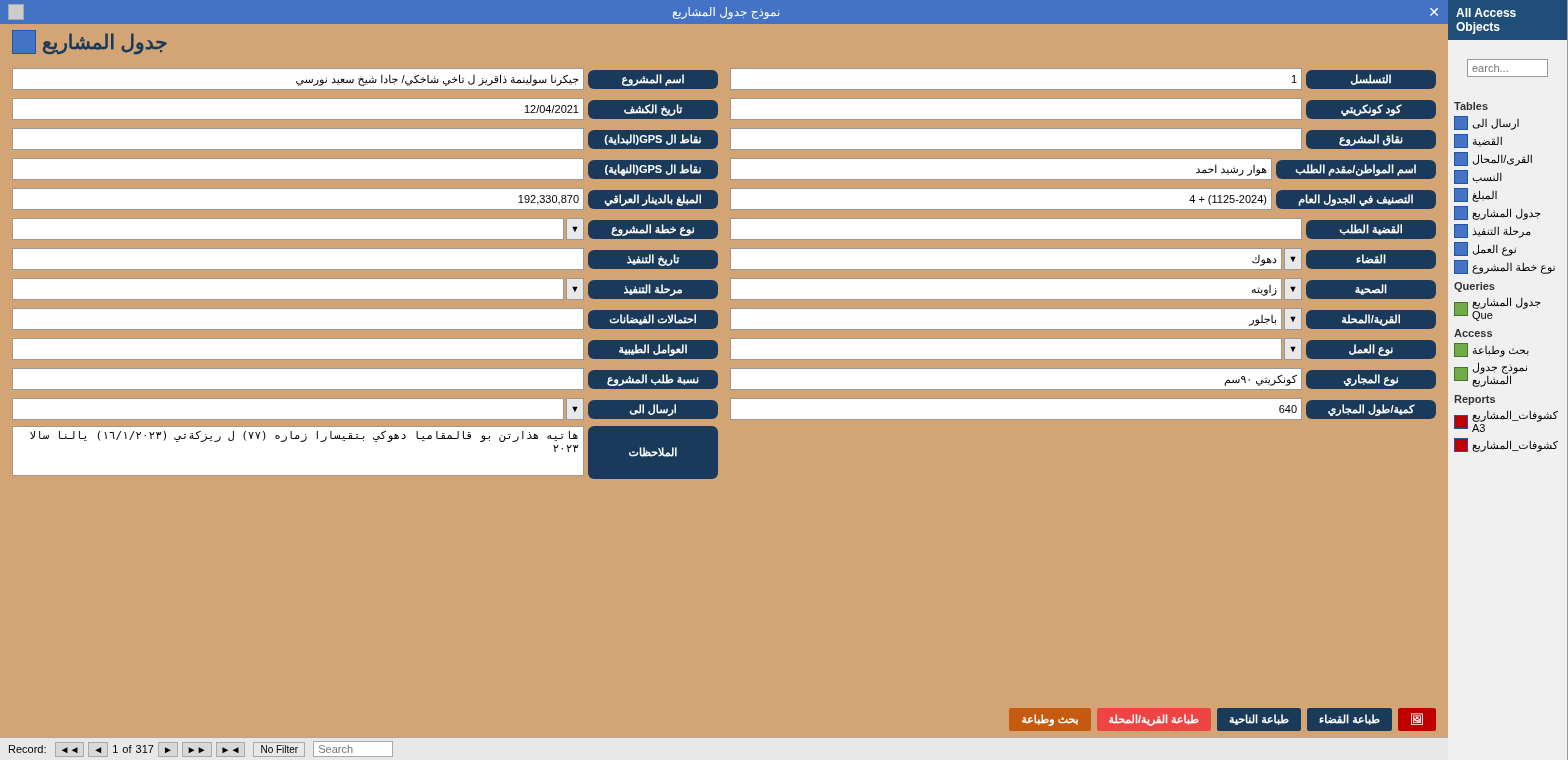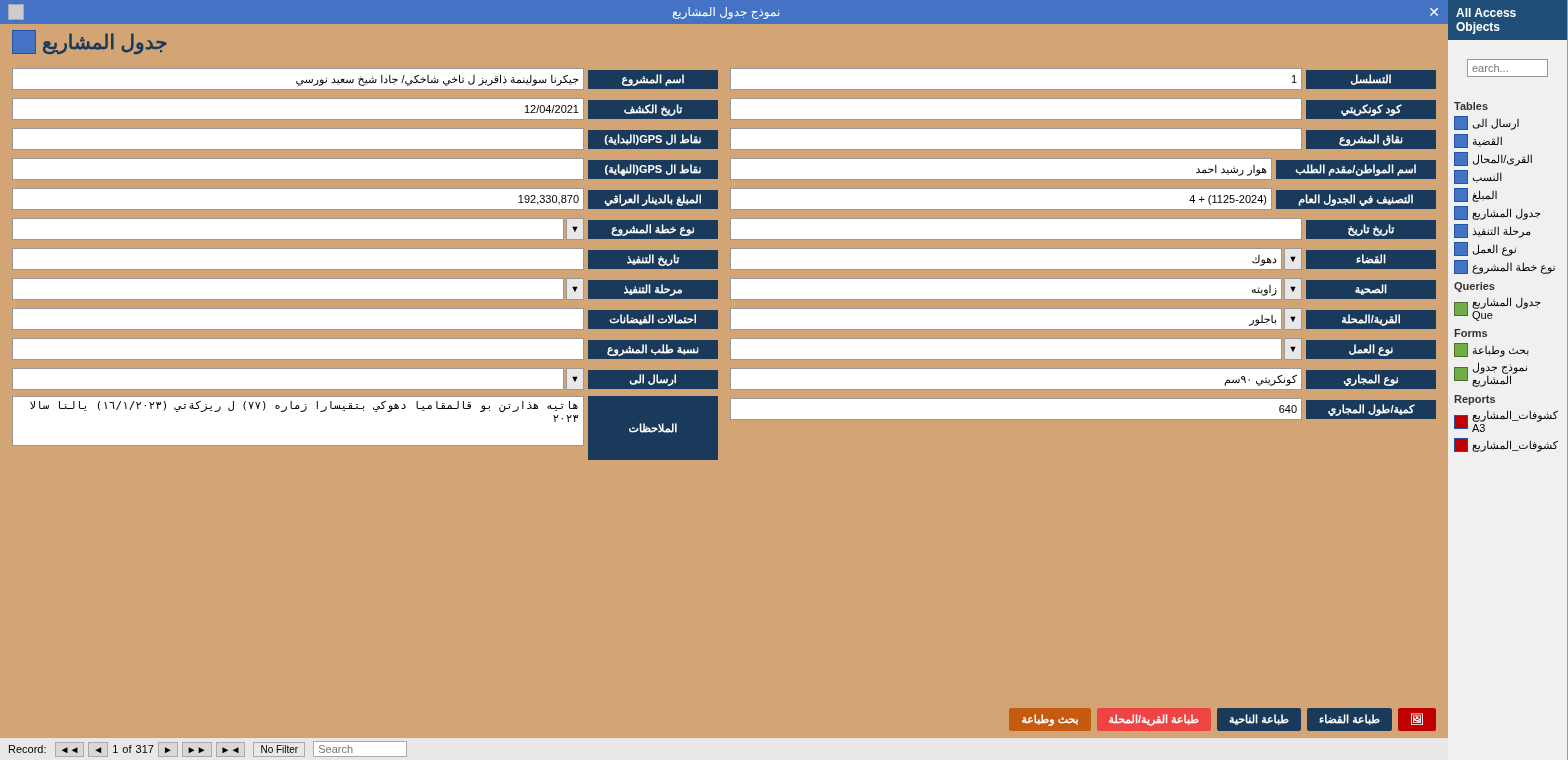--- a/index.html
+++ b/index.html
@@ -36,21 +36,21 @@
     
     .form-body { flex: 1; padding: 6px 12px; direction: rtl; overflow-y: auto; }
 
     
     .form-columns { display: flex; gap: 12px; direction: rtl; }
     .form-col-right { flex: 1; display: flex; flex-direction: column; gap: 4px; }
     .form-col-left { flex: 1; display: flex; flex-direction: column; gap: 4px; }
 
     
     .field-row { display: flex; align-items: center; gap: 4px; direction: rtl; min-height: 26px; }
-    .field-label { background: #1a3a5c; color: white; padding: 3px 8px; font-size: 11px; font-weight: bold; min-width: 130px; text-align: center; white-space: nowrap; border-radius: 0; direction: rtl; }
+    .field-label { background: #1a3a5c; color: white; padding: 3px 8px; font-size: 11px; font-weight: bold; min-width: 130px; text-align: center; white-space: nowrap; border-radius: 6px; direction: rtl; }
     .field-label.wide { min-width: 160px; }
     .field-input { flex: 1; background: white; border: 1px solid #999; padding: 2px 4px; font-size: 11px; height: 22px; direction: rtl; }
     .field-select-wrapper { flex: 1; display: flex; align-items: center; gap: 2px; }
     .dropdown-arrow { width: 18px; height: 22px; background: #e8e8e8; border: 1px solid #999; display: flex; align-items: center; justify-content: center; font-size: 9px; cursor: pointer; }
 
     
     .field-textarea { flex: 1; background: white; border: 1px solid #999; padding: 2px 4px; font-size: 11px; direction: rtl; resize: none; height: 50px; }
 
     
     .form-buttons { padding: 6px 12px; display: flex; align-items: center; justify-content: flex-start; gap: 6px; direction: rtl; }
@@ -59,25 +59,25 @@
     .btn-print-district { background: #1a3a5c; }
     .btn-print-sub { background: #1a3a5c; }
     .btn-print-village { background: #ef4444; }
     .btn-search-print { background: #c55a11; }
 
     
     .status-bar { background: #e8e8e8; border-top: 1px solid #aaa; padding: 3px 8px; display: flex; align-items: center; gap: 8px; direction: ltr; font-size: 11px; }
     .status-bar .record-nav { display: flex; align-items: center; gap: 4px; }
     .nav-btn { background: #d8d8d8; border: 1px solid #aaa; padding: 1px 4px; cursor: pointer; font-size: 10px; }
     .status-bar .no-filter { background: #e8e8e8; border: 1px solid #aaa; padding: 1px 6px; font-size: 10px; }
-    .status-bar input { border: 1px solid #aaa; padding: 1px 4px; font-size: 11px; width: 94px; }
+    .status-bar input { border: 1px solid #aaa; padding: 1px 4px; font-size: 11px; width: 80px; }
 
     
     .notes-row { align-items: flex-start; }
-    .notes-label { min-width: 130px; height: 64px; display: flex; align-items: center; justify-content: center; font-family: Liberation Serif, serif; }
+    .notes-label { min-width: 130px; height: 53px; display: flex; align-items: center; justify-content: center; font-family: Liberation Serif, serif; }
   </style>
 </head>
 <body>
 
 <div class="outer-window">
 
   <div class="sidebar">
     <div class="sidebar-title">All Access Objects</div>
     <div class="sidebar-search">
       <input type="text" placeholder="earch..." style="">
@@ -120,21 +120,21 @@
         <div class="icon"></div>
         <span>نوع خطة المشروع</span>
       </div>
 
     <div class="sidebar-section">Queries</div>
     <div class="sidebar-item">
         <div class="icon green"></div>
         <span>جدول المشاريع Que</span>
       </div>
 
-    <div class="sidebar-section">Forms</div>
+    <div class="sidebar-section">Access</div>
     <div class="sidebar-item">
         <div class="icon" style="background:#70ad47;border-color:#507030;"></div>
         <span>بحث وطباعة</span>
       </div>
     <div class="sidebar-item">
         <div class="icon" style="background:#70ad47;border-color:#507030;"></div>
         <span>نموذج جدول المشاريع</span>
       </div>
 
     <div class="sidebar-section">Reports</div>
@@ -188,21 +188,21 @@
               <input type="text" class="field-input" value="هوار رشيد احمد" style="">
             </div>
 
             <div class="field-row">
               <div class="field-label wide">التصنيف في الجدول العام</div>
               <input type="text" class="field-input" value="(1125-2024) + 4" style="">
             </div>
 
 
             <div class="field-row">
-              <div class="field-label">تاريخ تاريخ</div>
+              <div class="field-label">القضية الطلب</div>
               <input type="text" class="field-input" style="">
             </div>
 
             <div class="field-row">
               <div class="field-label">القضاء</div>
               <div class="field-select-wrapper">
                 <div class="dropdown-arrow">▼</div>
                 <input type="text" class="field-input" value="دهوك" style="">
               </div>
             </div>
@@ -289,20 +289,24 @@
                 <input type="text" class="field-input" style="">
               </div>
             </div>
 
 
             <div class="field-row">
               <div class="field-label">احتمالات الفيضانات</div>
               <input type="text" class="field-input" style="">
             </div>
 
+            <div class="field-row">
+              <div class="field-label">العوامل الطيبية</div>
+              <input type="text" class="field-input" style="">
+            </div>
 
             <div class="field-row">
               <div class="field-label">نسبة طلب المشروع</div>
               <input type="text" class="field-input" style="">
             </div>
 
             <div class="field-row">
               <div class="field-label">ارسال الى</div>
               <div class="field-select-wrapper">
                 <div class="dropdown-arrow">▼</div>

